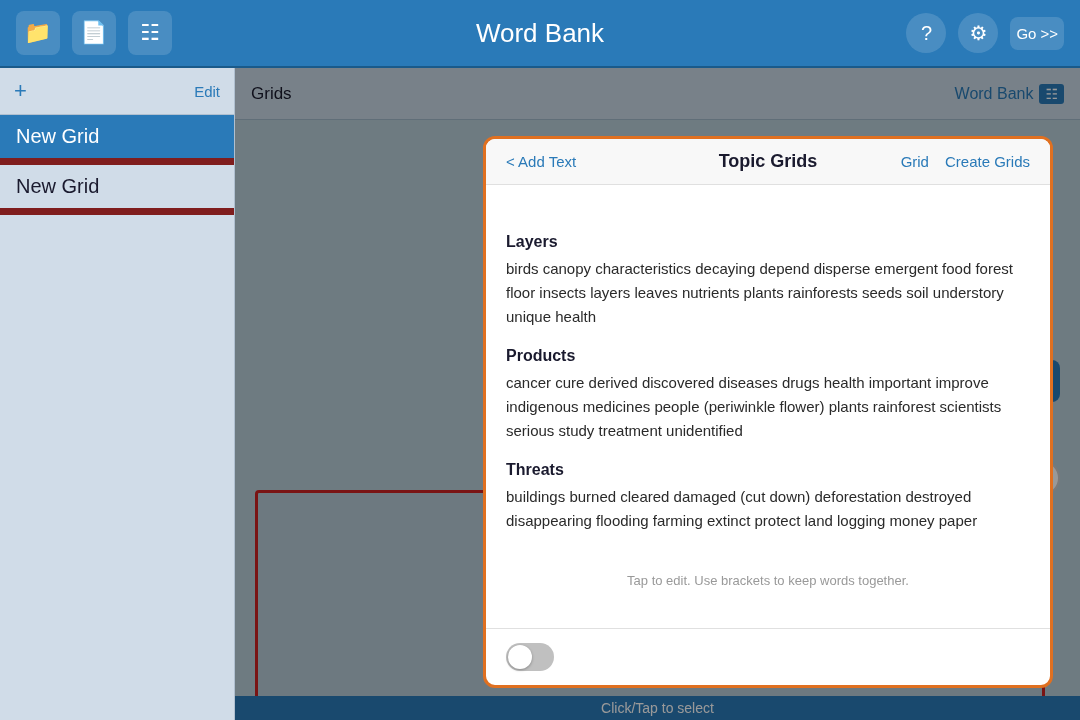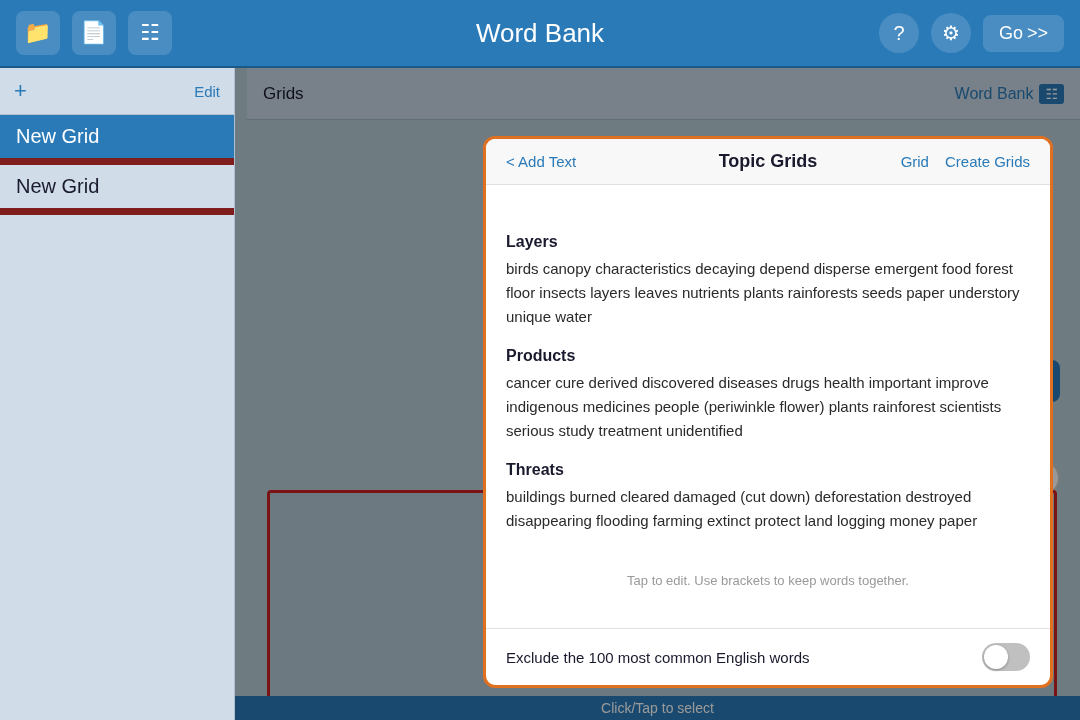--- a/index.html
+++ b/index.html
@@ -37,22 +37,22 @@
     .header-right-icon {
       width: 40px; height: 40px;
       border-radius: 50%;
       background: rgba(255,255,255,0.15);
       display: flex; align-items: center; justify-content: center;
       color: white; font-size: 20px; cursor: pointer;
     }
     .go-button {
       background: rgba(255,255,255,0.15);
       color: white; border: none;
-      padding: 8px 16px; border-radius: 8px;
-      font-size: 18px; cursor: pointer; display: flex; align-items: center; gap: 4px;
+      padding: 8px 6px; border-radius: 8px;
+      font-size: 15px; cursor: pointer; display: flex; align-items: center; gap: 4px;
     }
 
     
     .main-layout {
       display: flex;
       height: calc(720px - 68px);
     }
 
     
     .sidebar {
@@ -93,21 +93,20 @@
     .apply-btn {
       color: #2a7ab8; font-size: 15px; cursor: pointer; background: none; border: none;
     }
 
     
     .content {
       flex: 1;
       background: #b8cdd8;
       position: relative;
       overflow: hidden;
-      padding-left: 12px;
     }
 
     
     .content-topbar {
       background: #c8d8e4;
       height: 52px;
       display: flex;
       align-items: center;
       padding: 0 16px;
       border-bottom: 1px solid #a0b8c8;
@@ -378,36 +377,35 @@
         <div class="modal-title">Topic Grids</div>
         <div class="modal-header-right">
           <span class="modal-paste">Grid</span>
           <span class="modal-create">Create Grids</span>
         </div>
       </div>
 
       <div class="modal-content">
         <div class="topic-section">
           <div class="topic-heading">Layers</div>
-          <div class="topic-words">birds canopy characteristics decaying depend disperse emergent food forest floor insects layers leaves nutrients plants rainforests seeds paper understory unique water</div>
+          <div class="topic-words">birds canopy characteristics decaying depend disperse emergent food forest floor insects layers leaves nutrients plants rainforests seeds soil understory unique health</div>
         </div>
         <div class="topic-section">
           <div class="topic-heading">Products</div>
           <div class="topic-words">cancer cure derived discovered diseases drugs health important improve indigenous medicines people (periwinkle flower) plants rainforest scientists serious study treatment unidentified</div>
         </div>
         <div class="topic-section">
           <div class="topic-heading">Threats</div>
           <div class="topic-words">buildings burned cleared damaged (cut down) deforestation destroyed disappearing flooding farming extinct protect land logging money paper rainforests roads trees soil</div>
         </div>
       </div>
 
       <div class="modal-hint">Tap to edit. Use brackets to keep words together.</div>
 
       <div class="modal-footer">
-        <span class="exclude-label">Exclude the 100 most common English words</span>
         <div class="toggle">
           <div class="toggle-knob"></div>
         </div>
       </div>
     </div>
 
   </div>
 </div>
 
 </body></html>

